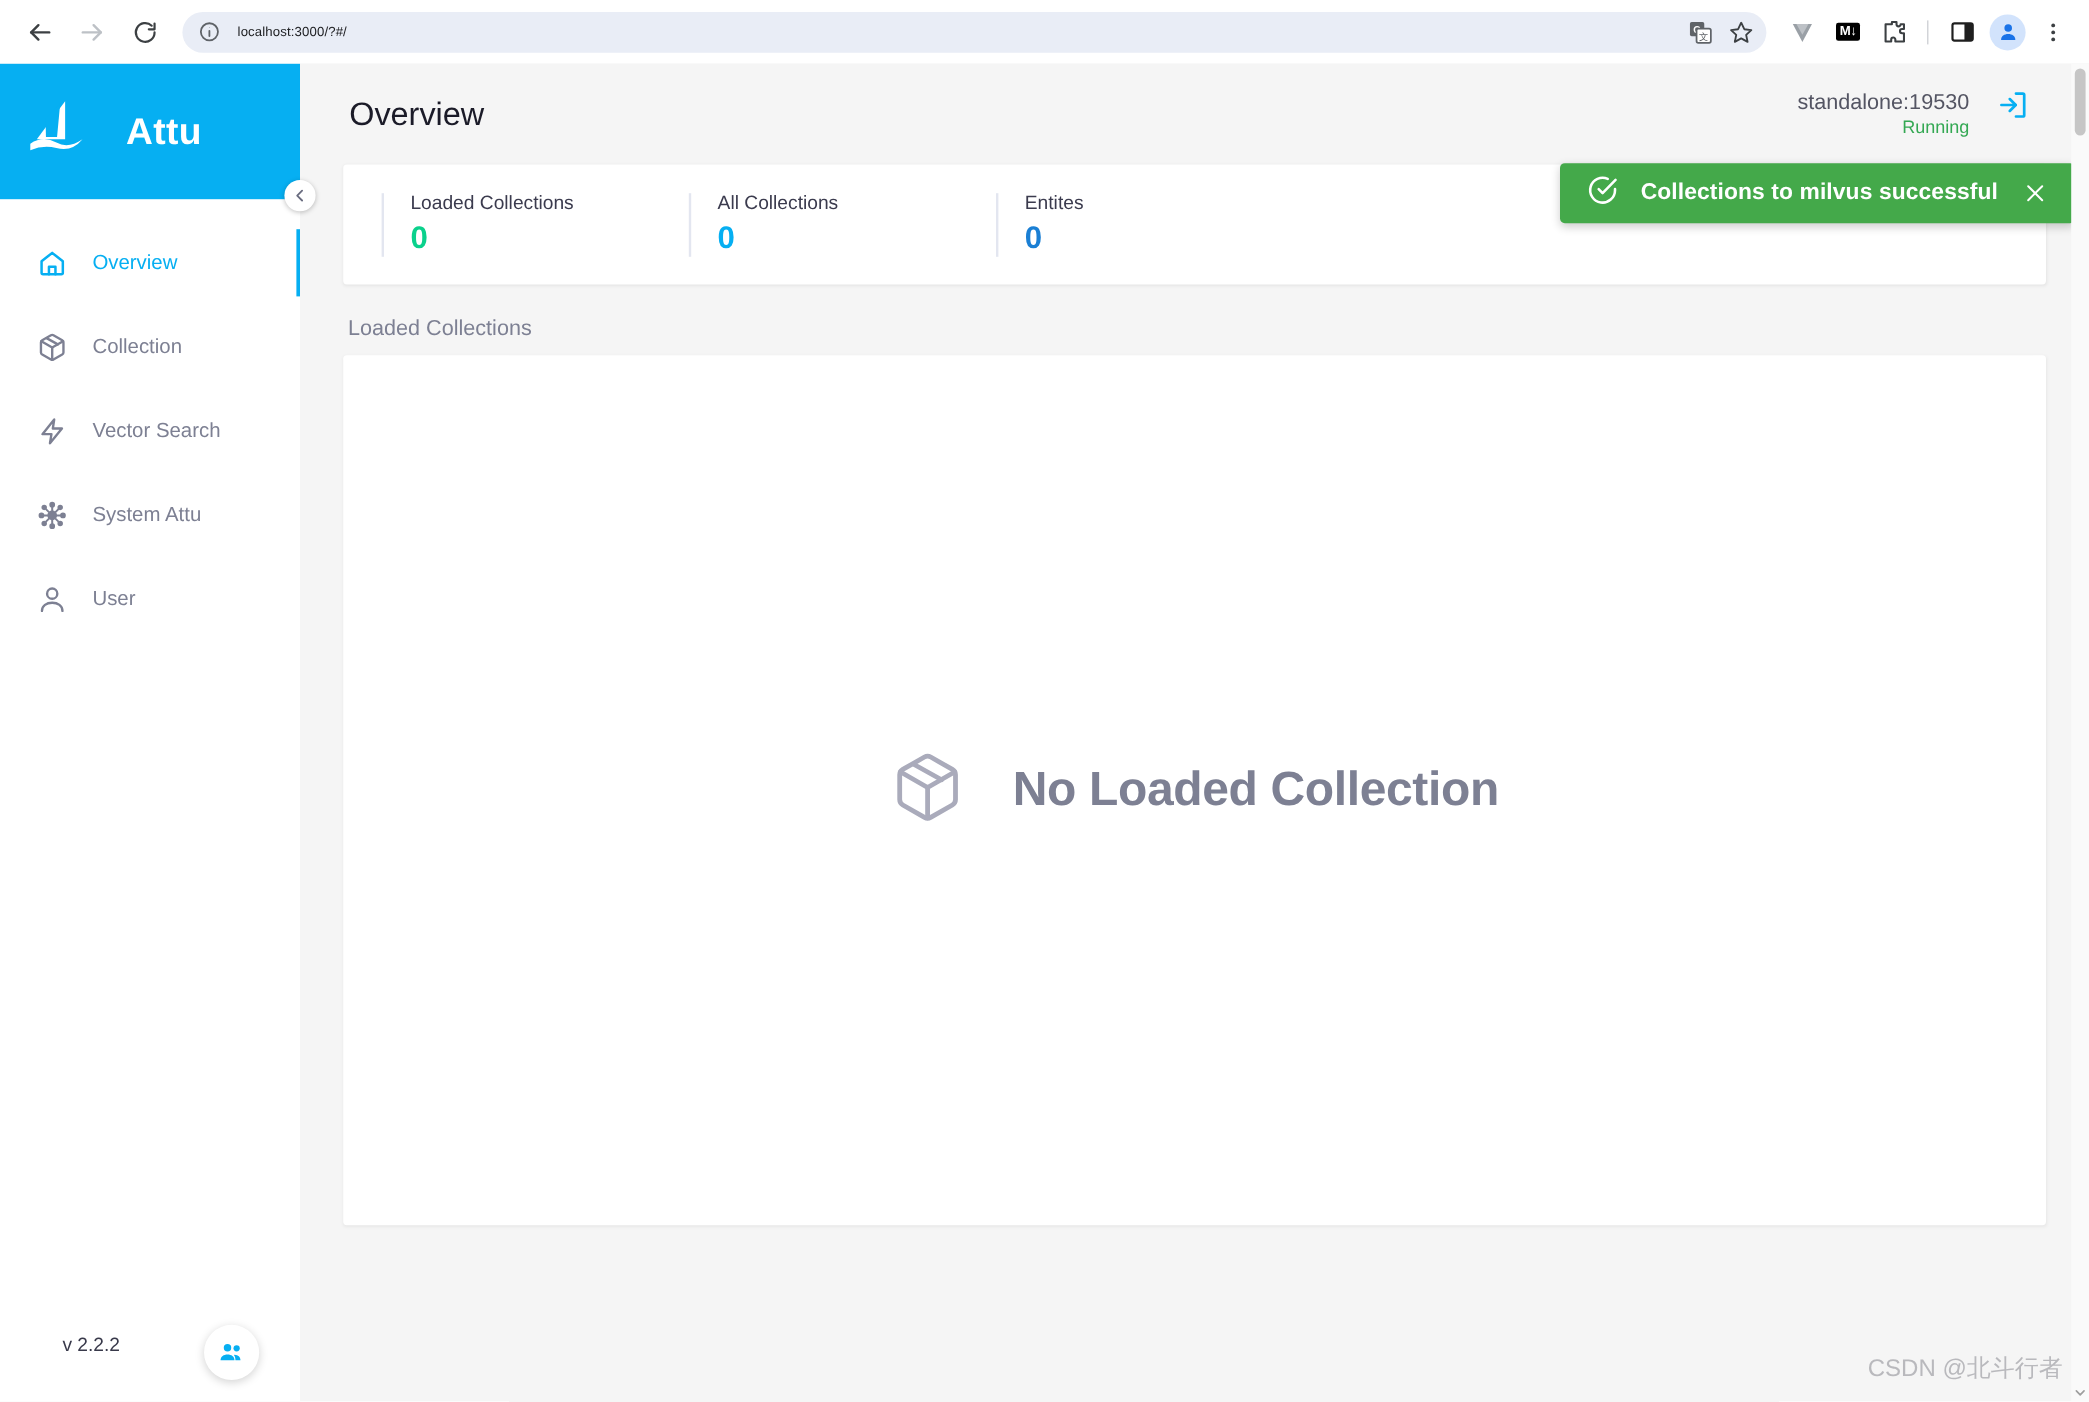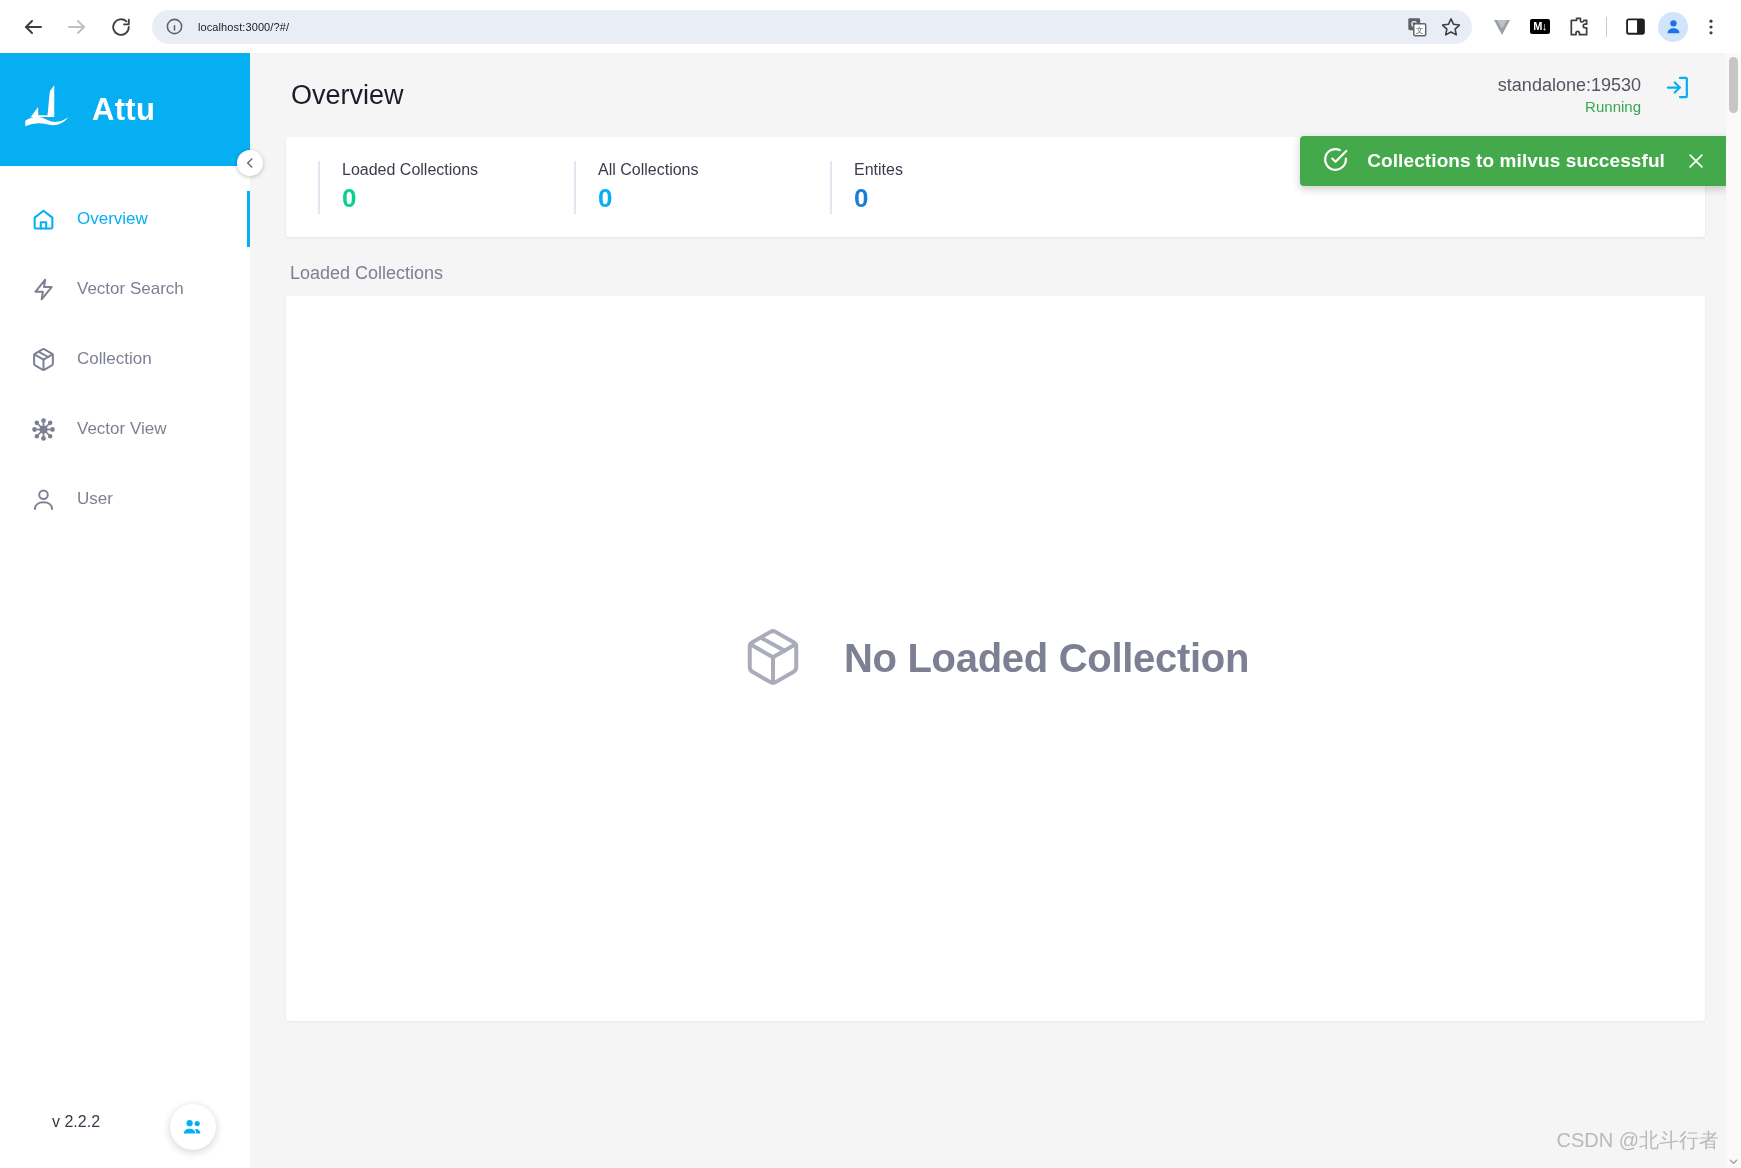--- a/index.html
+++ b/index.html
@@ -114,21 +114,21 @@
     position: relative;
     display: flex;
     flex-direction: column;
   }
   .logo-area {
     height: 113px;
     background: #06aff2;
     display: flex;
     align-items: center;
     padding-left: 18px;
-    gap: 16px;
+    gap: 29px;
     position: relative;
   }
   .logo-text {
     color: #ffffff;
     font-size: 31px;
     font-weight: bold;
     letter-spacing: 0.3px;
   }
   .collapse-handle {
     position: absolute;
@@ -447,36 +447,36 @@
             <path d="M3.5 10.2 12 3.6l8.5 6.6v9.3a1.2 1.2 0 0 1-1.2 1.2H4.7a1.2 1.2 0 0 1-1.2-1.2z"></path>
             <path d="M9.4 20.7v-6.1h5.2v6.1"></path>
           </svg>
         </span>
         <span>Overview</span>
       </div>
 
       <div class="nav-item">
         <span class="nav-icon">
           <svg width="25" height="25" viewBox="0 0 24 24" fill="none" stroke="#7d8093" stroke-width="1.9" stroke-linecap="round" stroke-linejoin="round">
-            <polygon points="13.6 2.5 4.2 14.2 11.4 14.2 10.2 21.5 19.8 9.7 12.5 9.7"></polygon>
-          </svg>
-        </span>
-        <span>Vector Search</span>
-      </div>
-
-      <div class="nav-item">
-        <span class="nav-icon">
-          <svg width="25" height="25" viewBox="0 0 24 24" fill="none" stroke="#7d8093" stroke-width="1.9" stroke-linecap="round" stroke-linejoin="round">
             <path d="M21 16V8a2 2 0 0 0-1-1.73l-7-4a2 2 0 0 0-2 0l-7 4A2 2 0 0 0 3 8v8a2 2 0 0 0 1 1.73l7 4a2 2 0 0 0 2 0l7-4A2 2 0 0 0 21 16z"></path>
             <polyline points="3.3 7.1 12 12.1 20.7 7.1"></polyline>
             <line x1="12" y1="12.1" x2="12" y2="21.9"></line>
             <line x1="7.5" y1="4.6" x2="16.5" y2="9.6"></line>
           </svg>
         </span>
         <span>Collection</span>
+      </div>
+
+      <div class="nav-item">
+        <span class="nav-icon">
+          <svg width="25" height="25" viewBox="0 0 24 24" fill="none" stroke="#7d8093" stroke-width="1.9" stroke-linecap="round" stroke-linejoin="round">
+            <polygon points="13.6 2.5 4.2 14.2 11.4 14.2 10.2 21.5 19.8 9.7 12.5 9.7"></polygon>
+          </svg>
+        </span>
+        <span>Vector Search</span>
       </div>
 
       <div class="nav-item">
         <span class="nav-icon">
           <svg width="25" height="25" viewBox="0 0 24 24" stroke="#7d8093" stroke-width="1.6" fill="#7d8093">
             <circle cx="12" cy="12" r="3.1"></circle>
             <circle cx="12" cy="3.4" r="1.5"></circle>
               <circle cx="12" cy="20.6" r="1.5"></circle>
             <circle cx="3.4" cy="12" r="1.5"></circle>
               <circle cx="20.6" cy="12" r="1.5"></circle>
@@ -487,21 +487,21 @@
             <line x1="12" y1="5" x2="12" y2="9"></line>
               <line x1="12" y1="15" x2="12" y2="19"></line>
             <line x1="5" y1="12" x2="9" y2="12"></line>
               <line x1="15" y1="12" x2="19" y2="12"></line>
             <line x1="6.8" y1="6.8" x2="9.6" y2="9.6"></line>
               <line x1="14.4" y1="14.4" x2="17.2" y2="17.2"></line>
             <line x1="17.2" y1="6.8" x2="14.4" y2="9.6"></line>
               <line x1="9.6" y1="14.4" x2="6.8" y2="17.2"></line>
           </svg>
         </span>
-        <span>Vector View</span>
+        <span>System Attu</span>
       </div>
 
       <div class="nav-item">
         <span class="nav-icon">
           <svg width="25" height="25" viewBox="0 0 24 24" fill="none" stroke="#7d8093" stroke-width="1.9" stroke-linecap="round" stroke-linejoin="round">
             <circle cx="12" cy="7.4" r="4.1"></circle>
             <path d="M3.8 21.2c0-4.2 3.7-6.5 8.2-6.5s8.2 2.3 8.2 6.5"></path>
           </svg>
         </span>
         <span>User</span>

